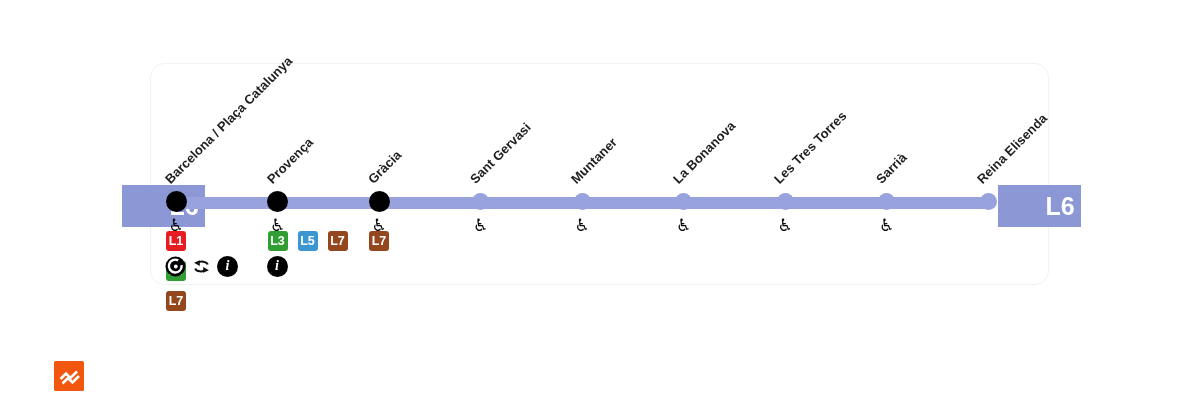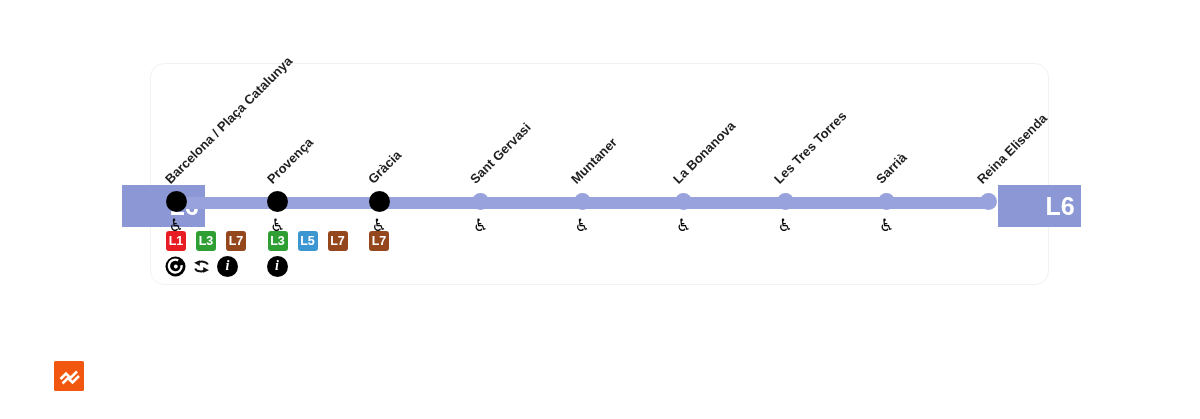--- a/index.html
+++ b/index.html
@@ -39,21 +39,21 @@
   <div class="panel"></div>
 
   <div class="terminal-badge left" style="background: rgb(140, 152, 213);">L6</div>
 
   <div class="metro-line" style="background: rgb(152, 162, 220);"></div>
 
   <div>
       <div class="dot black" style="left: 165.5px; top: 190.5px;"></div>
       <div class="stlabel" style="left: 174px; top: 170px; color: rgb(31, 31, 31);">Barcelona / Plaça Catalunya</div>
       <div class="wheel" style="left: 165px; top: 214px;">♿</div>
-      <div class="trow" style="left: 166px; top: 231px;">
+      <div class="trow" style="left: 166px; top: 231px; flex-direction: column;">
         <div class="tbadge" style="background: rgb(232, 28, 35);">L1</div>
         <div class="tbadge" style="background: rgb(47, 158, 51);">L3</div>
         <div class="tbadge" style="background: rgb(148, 70, 29);">L7</div>
       </div>
       <div class="srow" style="left: 165px; top: 256px;">
         <svg width="21" height="21" viewBox="0 0 21 21" class="sicon">
           <circle cx="10.5" cy="10.5" r="10" fill="#000"></circle>
           <path d="M13.2 4.4 A6.4 6.4 0 1 0 16.6 9.2" stroke="#fff" stroke-width="2.4" fill="none"></path>
           <circle cx="10.8" cy="10.5" r="1.9" fill="#fff"></circle>
         </svg>

